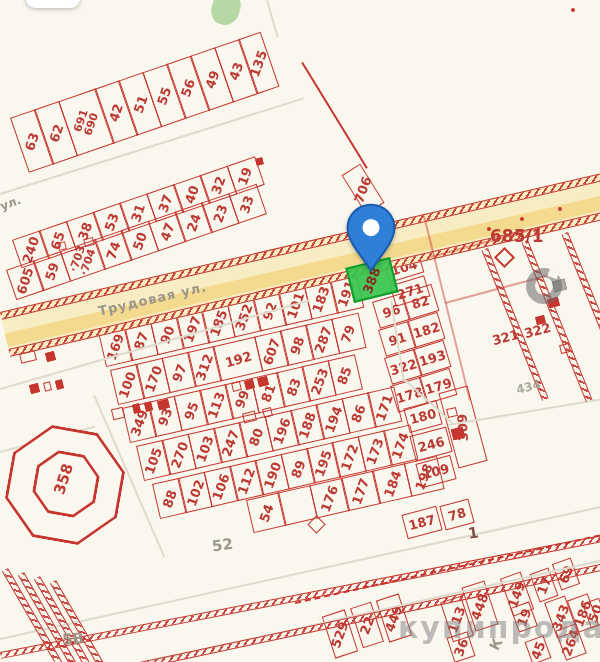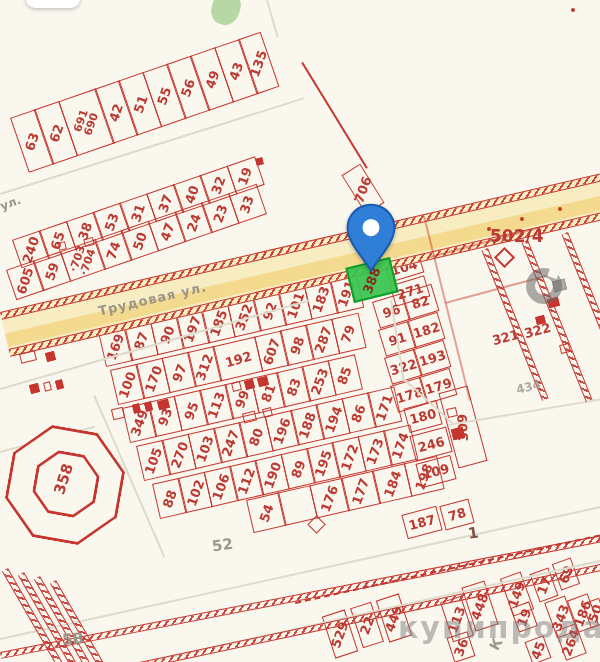--- a/index.html
+++ b/index.html
@@ -85,21 +85,21 @@
     <div class="stripe"></div>
     <div class="hatch t"></div>
     <div class="hatch b"></div>
     <div class="street-label">Трудовая ул.</div>
   </div>
 
   <div class="hline hatch" style="left:488px;top:248px;width:162px;transform:rotate(68deg)"></div>
   <div class="hline hatch" style="left:528px;top:240px;width:172px;transform:rotate(68deg)"></div>
   <div class="hline hatch" style="left:568px;top:232px;width:172px;transform:rotate(68deg)"></div>
 
-  <div class="lbl" style="left:490px;top:226px;font-size:17px">502/4</div>
+  <div class="lbl" style="left:490px;top:226px;font-size:17px">685/1</div>
   <div class="diamond" style="left:497px;top:250px"></div>
   <div class="dot" style="left:487px;top:227px"></div>
   <div class="dot" style="left:520px;top:217px"></div>
   <div class="dot" style="left:558px;top:207px"></div>
   <div class="rline" style="left:425px;top:216px;width:190px;transform:rotate(76deg);opacity:.45"></div>
   <div class="rline" style="left:430px;top:256px;width:120px;transform:rotate(-15deg);opacity:.45"></div>
   <div class="rline" style="left:445px;top:302px;width:118px;transform:rotate(-15deg);opacity:.45"></div>
 
   <div class="lbl" style="left:492px;top:330px;font-size:13px;transform:rotate(-15deg)">321</div>
   <div class="lbl" style="left:524px;top:323px;font-size:13px;transform:rotate(-15deg)">322</div>

